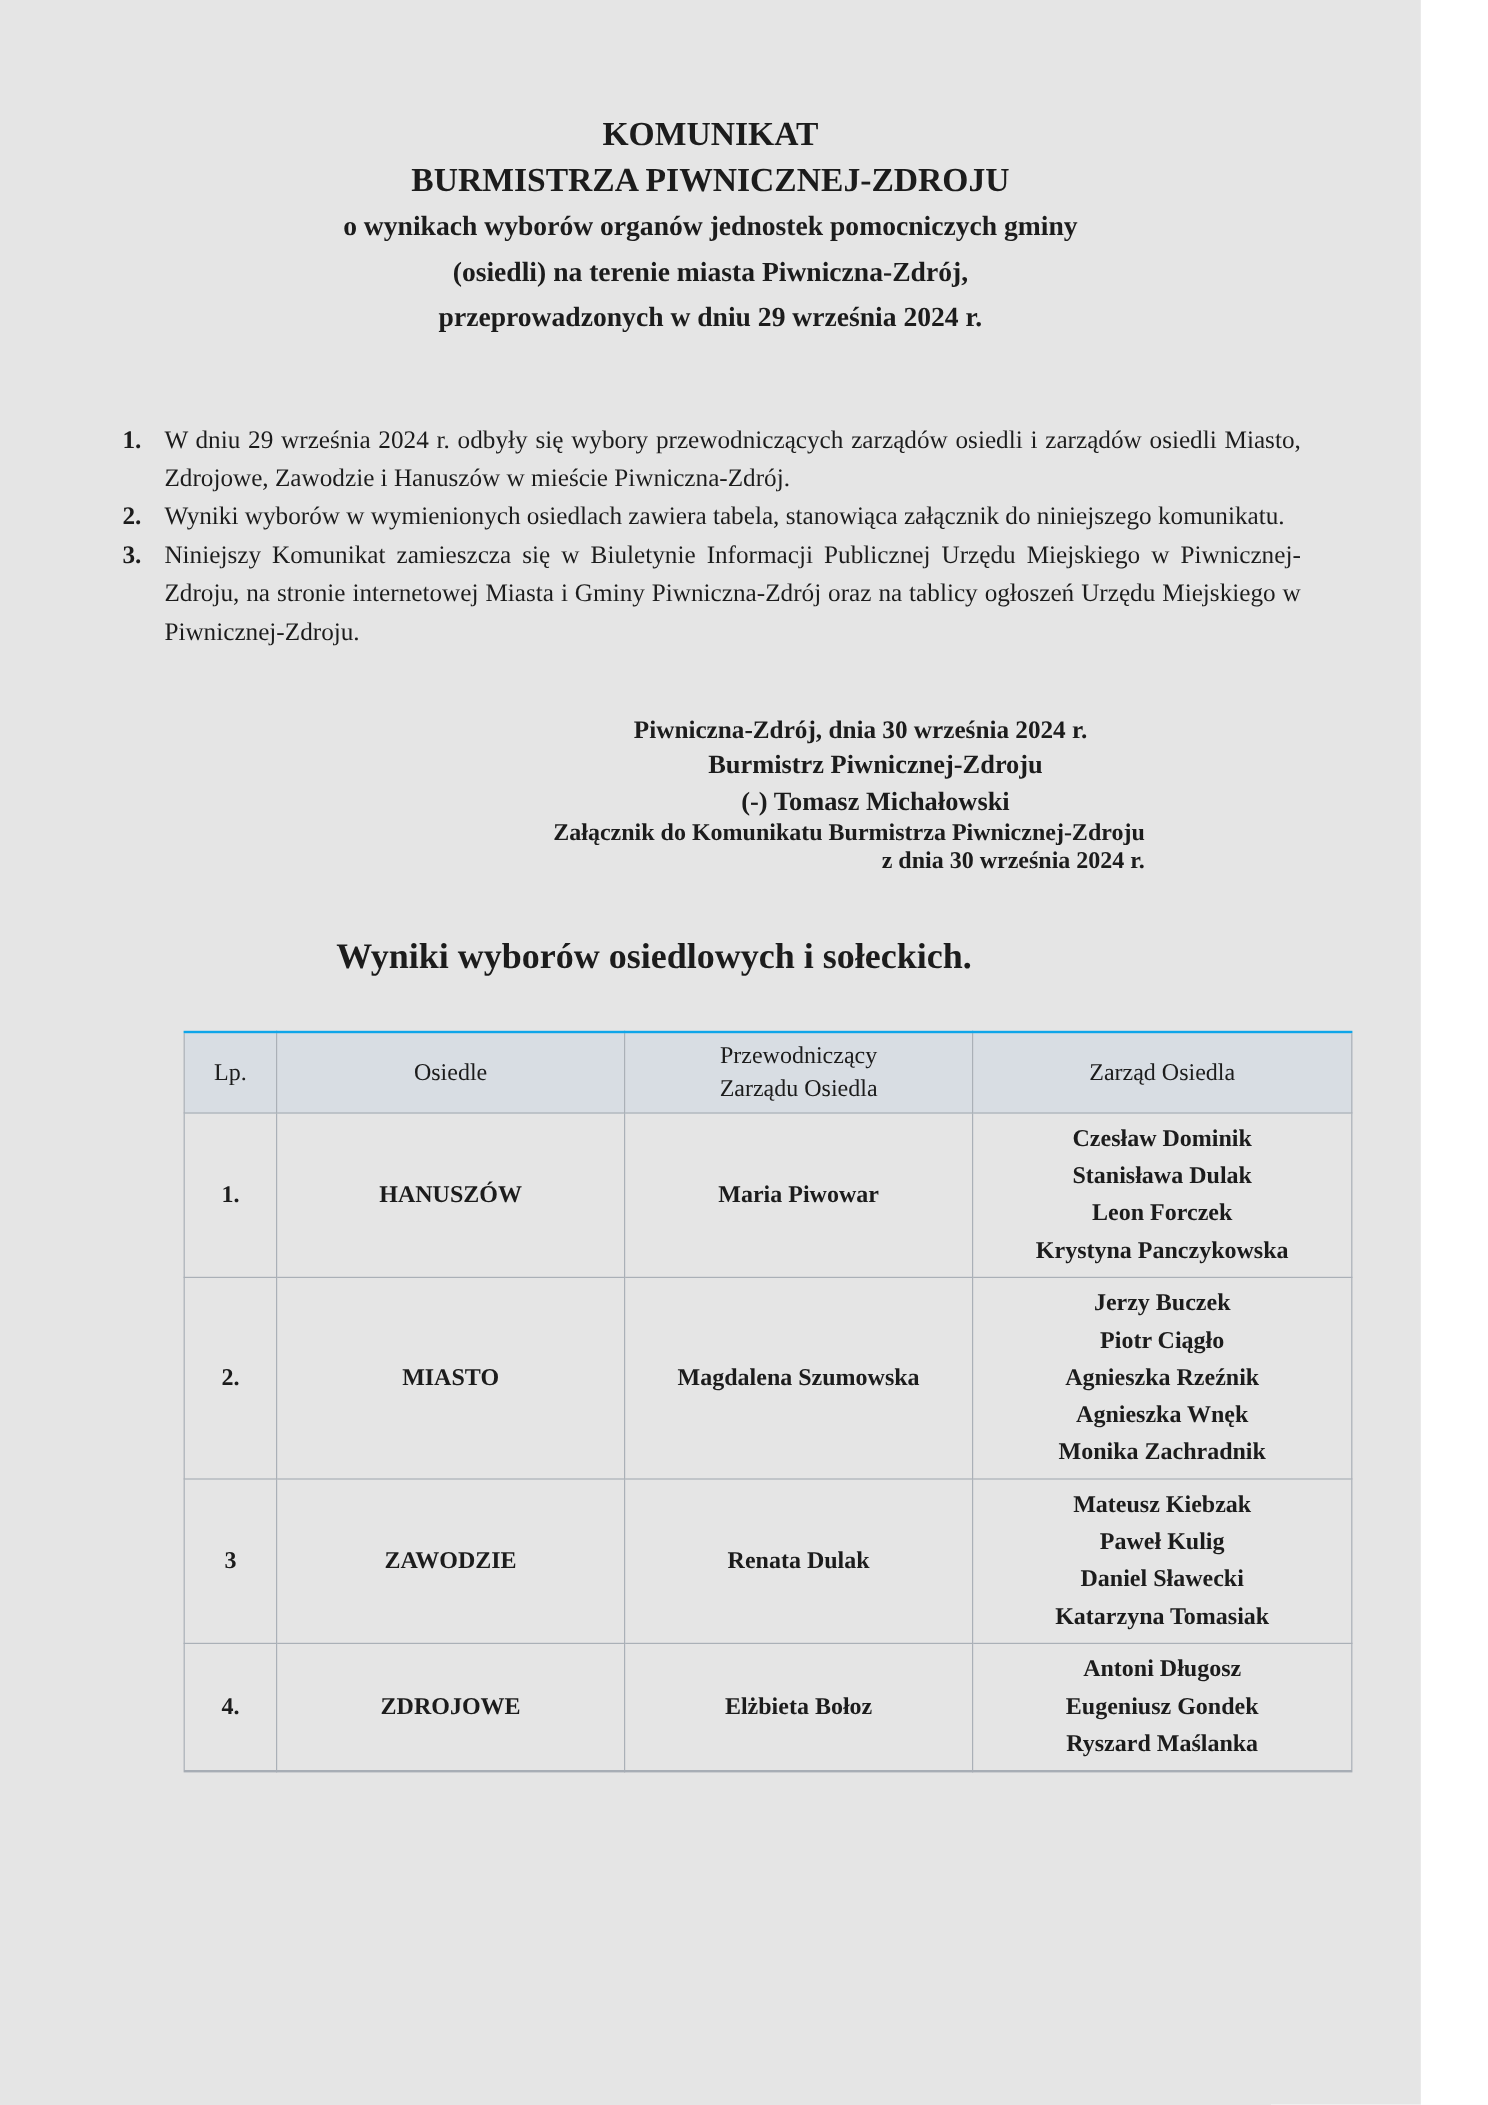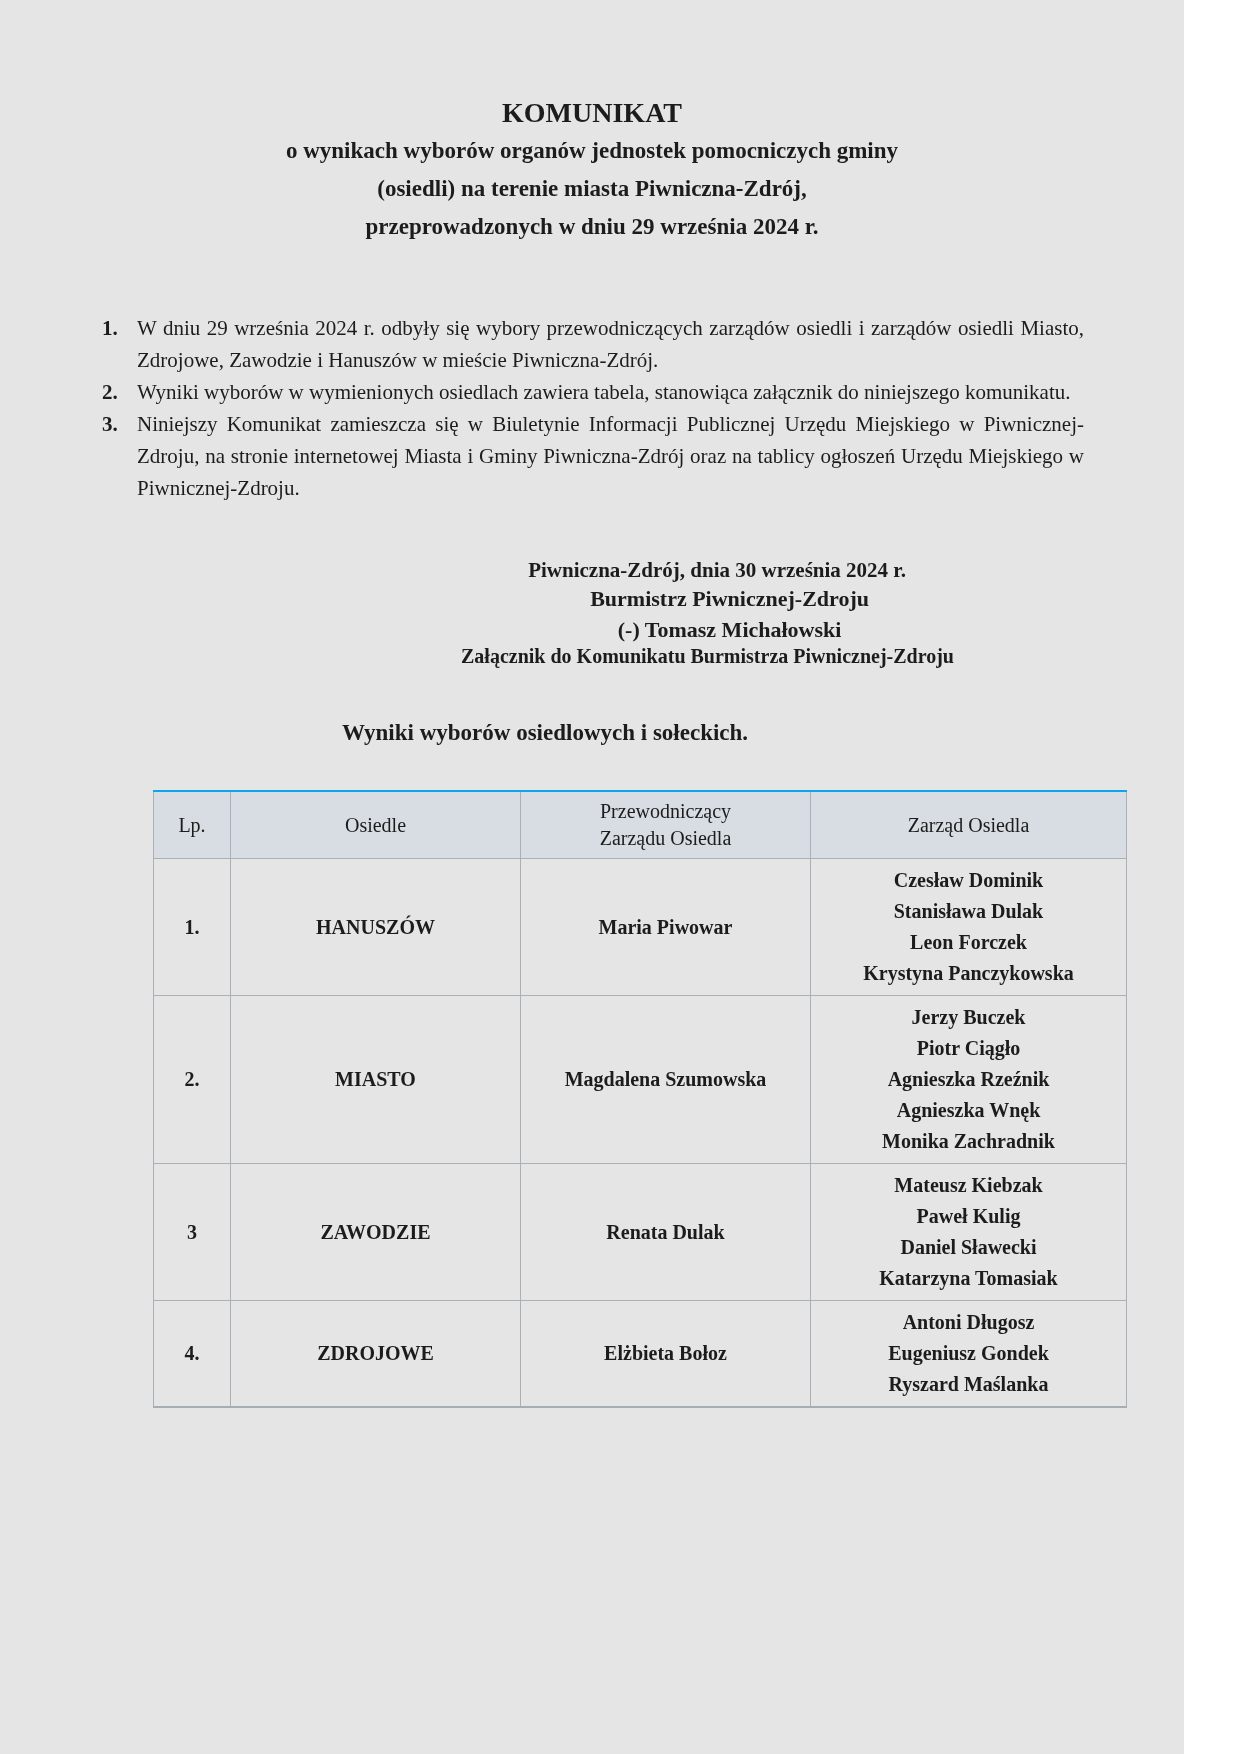--- a/index.html
+++ b/index.html
@@ -26,21 +26,21 @@
   .dateline{margin-top:54px;font-weight:bold;font-size:21px;width:fit-content;margin-left:auto;margin-right:178px;}
 
   
   .signature{width:fit-content;margin-left:auto;margin-right:215px;text-align:center;
              font-weight:bold;font-size:22px;line-height:31px;}
 
   
   .attachment{text-align:right;margin-right:130px;font-weight:bold;font-size:20px;line-height:23px;}
 
   
-  .results-heading{margin-top:52px;text-align:center;padding-right:94px;font-weight:bold;font-size:23px;}
+  .results-heading{margin-top:52px;text-align:center;padding-right:94px;font-weight:bold;font-size:30px;}
 
   
   table.results{border-collapse:collapse;margin-top:44px;margin-left:53px;width:973px;table-layout:fixed;
                 border-top:2px solid #0ea5e9;border-bottom:2px solid #a7adb5;}
   table.results col.c1{width:77px;}
   table.results col.c2{width:290px;}
   table.results col.c3{width:290px;}
   table.results col.c4{width:316px;}
   table.results th, table.results td{
     border:1px solid #aab0b7;
@@ -61,20 +61,21 @@
   .r4{height:84px;}
 </style>
 </head>
 <body>
 
 <div class="page">
   <div class="content">
 
     <div class="title-block">
       <div class="title-main">KOMUNIKAT</div>
+      <div class="title-main">BURMISTRZA PIWNICZNEJ-ZDROJU</div>
       <div class="title-sub">o wynikach wyborów organów jednostek pomocniczych gminy</div>
       <div class="title-sub">(osiedli) na terenie miasta Piwniczna-Zdrój,</div>
       <div class="title-sub">przeprowadzonych w dniu 29 września 2024 r.</div>
     </div>
 
     <div class="list">
       <div class="list-item">
         <span class="num">1.</span>
         <span>W dniu 29 września 2024 r. odbyły się wybory przewodniczących zarządów osiedli i zarządów osiedli Miasto, Zdrojowe, Zawodzie i Hanuszów w mieście Piwniczna-Zdrój.</span>
       </div>
@@ -90,20 +91,21 @@
 
     <div class="dateline">Piwniczna-Zdrój, dnia 30 września 2024 r.</div>
 
     <div class="signature">
       <div>Burmistrz Piwnicznej-Zdroju</div>
       <div>(-) Tomasz Michałowski</div>
     </div>
 
     <div class="attachment">
       <div>Załącznik do Komunikatu Burmistrza Piwnicznej-Zdroju</div>
+      <div>z dnia 30 września 2024 r.</div>
     </div>
 
     <div class="results-heading">Wyniki wyborów osiedlowych i sołeckich.</div>
 
     <table class="results">
       <colgroup>
         <col class="c1">
           <col class="c2">
           <col class="c3">
           <col class="c4">

